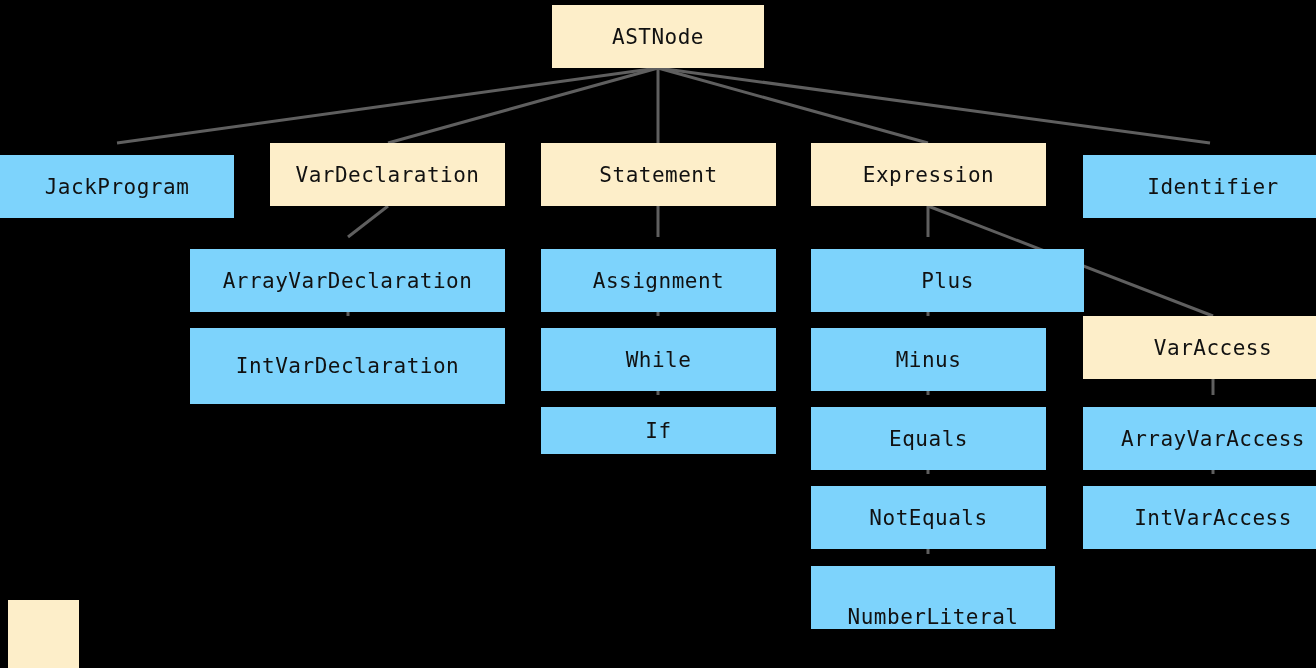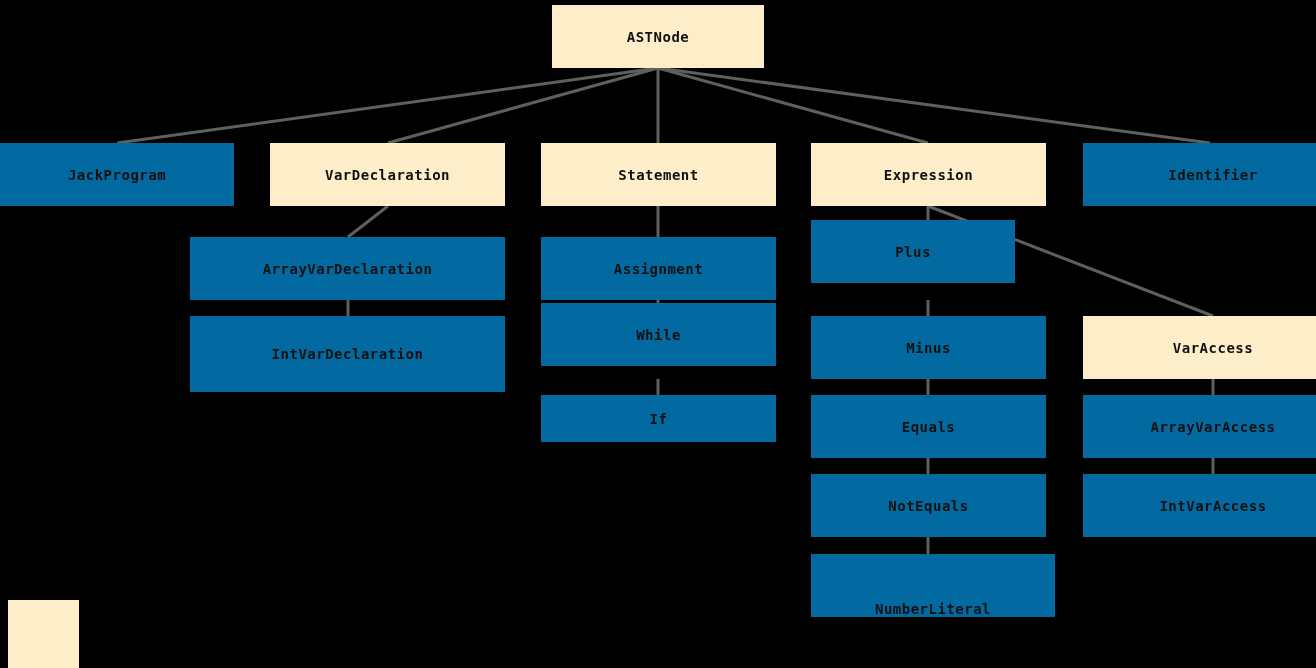--- a/index.html
+++ b/index.html
@@ -5,23 +5,23 @@
   html,body{margin:0;padding:0;background:#000;}
   body{
     width:1316px;height:668px;overflow:hidden;position:relative;
     font-family:"DejaVu Sans Mono","Liberation Mono",monospace;
   }
   #canvas{position:absolute;left:0;top:0;width:1316px;height:668px;}
   svg.edges{position:absolute;left:0;top:0;width:1316px;height:668px;pointer-events:none;}
   .node{
     position:absolute;box-sizing:border-box;
     display:flex;align-items:center;justify-content:center;
-    color:#111;font-size:14px;letter-spacing:0.5px;white-space:nowrap;font-weight:bold;
+    color:#111;font-size:21px;letter-spacing:0.5px;white-space:nowrap;
   }
-  .node.gray{background:#0369a1;}
+  .node.gray{background:#7dd3fc;margin-top:12px;}
   .node.cream{background:#fdeec9;}
   .legend-swatch{position:absolute;background:#fdeec9;}
 </style>
 </head>
 <body>
 
 <div id="canvas">
   <svg class="edges" viewBox="0 0 1316 668" preserveAspectRatio="none">
       <line x1="658" y1="68" x2="117" y2="143" stroke="#5f5f5f" stroke-width="3"></line>
       <line x1="658" y1="68" x2="388" y2="143" stroke="#5f5f5f" stroke-width="3"></line>
@@ -63,27 +63,27 @@
       </div>
       <div class="node gray" style="left: 190px; top: 237px; width: 315px; height: 63px;">
         <span>ArrayVarDeclaration</span>
       </div>
       <div class="node gray" style="left: 190px; top: 316px; width: 315px; height: 76px;">
         <span>IntVarDeclaration</span>
       </div>
       <div class="node gray" style="left: 541px; top: 237px; width: 235px; height: 63px;">
         <span>Assignment</span>
       </div>
-      <div class="node gray" style="left: 541px; top: 303px; width: 235px; height: 63px;">
+      <div class="node gray" style="left: 541px; top: 316px; width: 235px; height: 63px;">
         <span>While</span>
       </div>
       <div class="node gray" style="left: 541px; top: 395px; width: 235px; height: 47px;">
         <span>If</span>
       </div>
-      <div class="node gray" style="left: 811px; top: 220px; width: 204px; height: 63px; justify-content: center;">
+      <div class="node gray" style="left: 811px; top: 237px; width: 273px; height: 63px; justify-content: center;">
         <span>Plus</span>
       </div>
       <div class="node gray" style="left: 811px; top: 316px; width: 235px; height: 63px; text-align: right;">
         <span>Minus</span>
       </div>
       <div class="node gray" style="left: 811px; top: 395px; width: 235px; height: 63px; align-items: center;">
         <span>Equals</span>
       </div>
       <div class="node gray" style="left: 811px; top: 474px; width: 235px; height: 63px; align-items: center;">
         <span>NotEquals</span>

